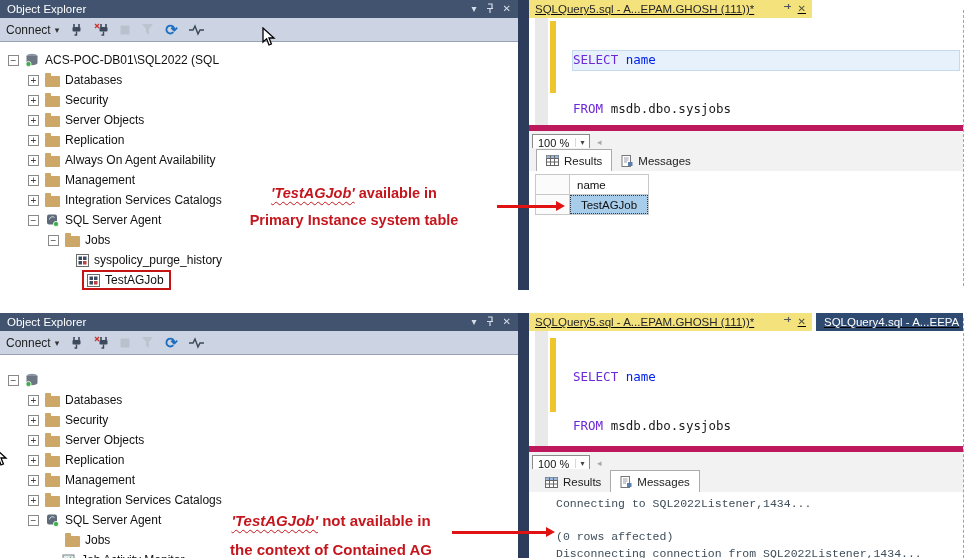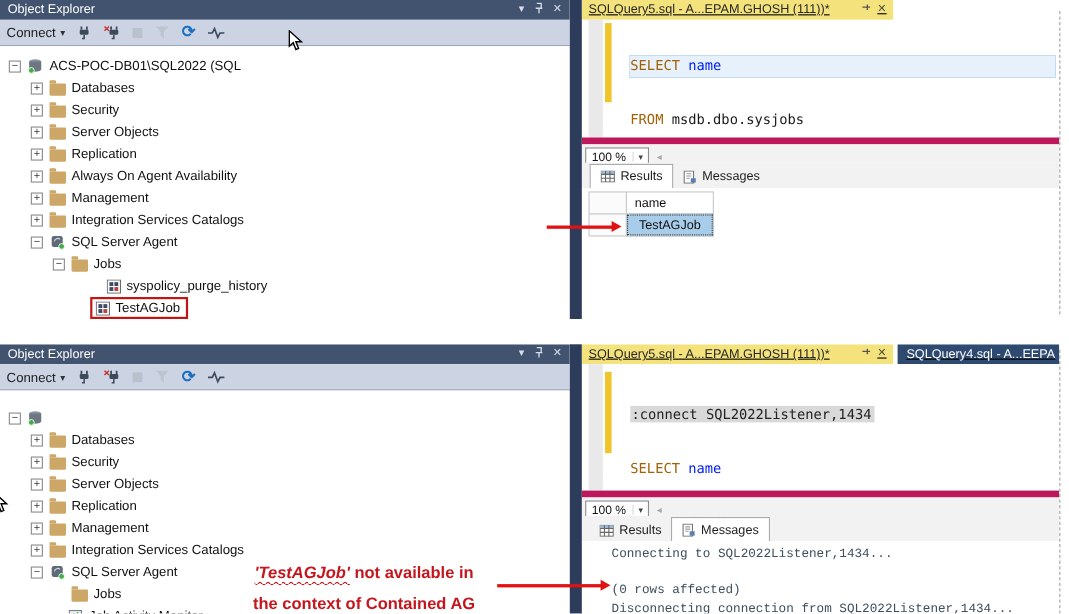--- a/index.html
+++ b/index.html
@@ -47,21 +47,21 @@
   .editor { position:absolute; left:0; right:0; background:#fff; }
   #q-top .editor { top:18px; height:107px; }
   #q-bot .editor { top:18px; height:115px; }
   .gutter { position:absolute; left:6px; top:0; bottom:0; width:13px; background:#e9e9e9; }
   .changebar { position:absolute; left:21px; width:6px; background:#eec52c; }
   .code { position:absolute; left:44px; right:4px; font-family:"DejaVu Sans Mono", monospace;
           font-size:12.5px; white-space:pre; color:#1a1a1a; }
   .code .ln { line-height:18.5px; height:18.5px; }
   .cmdbg { background:#d9d9d9; padding:0 3px 0 1px; color:#222; }
   .curline { background:#e7f1fb; outline:1px solid #c5daee; width:386px; }
-  .tok-kw { color:#a16207;text-align:right; }
+  .tok-kw { color:#6d28d9;text-align:right; }
   .tok-id { color:#0021f0; }
   .tok-op { color:#8a8a8a; }
   .tok-str { color:#d23b2f; }
 
   .zoomstrip { position:absolute; left:0; right:0; height:23px; background:#f2f2f2; border-top:6px solid #be185d; }
   #q-top .zoomstrip { top:125px; } #q-bot .zoomstrip { top:133px; }
   .combo { position:absolute; left:3px; top:3px; width:58px; height:17px; background:#fff;
            border:1px solid #8a8a8a; font-size:11px; color:#111; display:flex; align-items:center; padding-left:5px; }
   .combo .cdd { margin-left:auto; width:14px; border-left:1px solid #d9d9d9; text-align:center; color:#444; font-size:8px; }
   .miniarrow { position:absolute; left:68px; top:6px; color:#a9a9a9; font-size:9px; }
@@ -225,21 +225,21 @@
           </span>
         <span>SQL Server Agent</span>
       </div>
       <div class="trow" style="padding-left:48px">
         <span class="expand">−</span>
         <span class="ticon">
             <span class="icon-folder"></span>
           </span>
         <span>Jobs</span>
       </div>
-      <div class="trow" style="padding-left:97px">
+      <div class="trow" style="padding-left:76px">
         <span class="ticon">
             <svg width="13" height="13" viewBox="0 0 13 13">
               <rect x="0.5" y="0.5" width="12" height="12" fill="#fff" stroke="#6a6a6a"></rect>
               <rect x="2.5" y="2.5" width="3.5" height="3.5" fill="#3c4a66"></rect>
               <rect x="7" y="2.5" width="3.5" height="3.5" fill="#3c4a66"></rect>
               <rect x="2.5" y="7" width="3.5" height="3.5" fill="#3c4a66"></rect>
               <rect x="7" y="7" width="3.5" height="3.5" fill="#b8413a"></rect>
             </svg>
           </span>
         <span>syspolicy_purge_history</span>
@@ -463,21 +463,20 @@
         <span class="tab-close">✕</span>
       </div>
       <div class="tab-inactive">
         <span>SQLQuery4.sql - A...EEPA</span>
       </div>
     </div>
     <div class="editor">
       <div class="gutter"></div>
       <div class="changebar" style="top:7px;height:74px"></div>
       <div class="code" style="top:7px">
-        <div class="ln"><span class="cmdbg"><span>:connect</span><span> SQL2022Listener,1434</span></span></div>
         <div class="ln"><span class="tok-kw">SELECT</span><span class="tok-id"> name</span></div>
         <div class="ln"><span class="tok-kw">FROM</span><span> msdb.dbo.sysjobs</span></div>
         <div class="ln"><span class="tok-kw">WHERE</span><span class="tok-id"> name </span><span class="tok-op">= </span><span class="tok-str">'TestAGJob'</span></div>
       </div>
     </div>
     <div class="zoomstrip">
       <span class="combo">
         <span>100 %</span>
         <span class="cdd">▾</span>
       </span>
@@ -503,20 +502,26 @@
     </div>
     <div class="content-area">
       <div class="msgs">
         <div class="msgline" style="top:5px">Connecting to SQL2022Listener,1434...</div>
         <div class="msgline" style="top:38px">(0 rows affected)</div>
         <div class="msgline" style="top:55px">Disconnecting connection from SQL2022Listener,1434...</div>
       </div>
     </div>
   </div>
 
+  <div class="annot" style="left:234px; top:180px; width:240px; line-height:27px;">
+    <div>
+      <span class="em">'TestAGJob'</span><span> available in</span>
+    </div>
+    <div>Primary Instance system table</div>
+  </div>
   <div class="annot" style="left:198px; top:506px; width:266px; line-height:29px; font-size:15px;">
     <div>
       <span class="em">'TestAGJob'</span><span> not available in</span>
     </div>
     <div>the context of Contained AG</div>
   </div>
 
   <div class="arrow" style="left:497px; top:205px; width:60px;"></div>
   <div class="arrow" style="left:452px; top:531px; width:95px;"></div>
 

